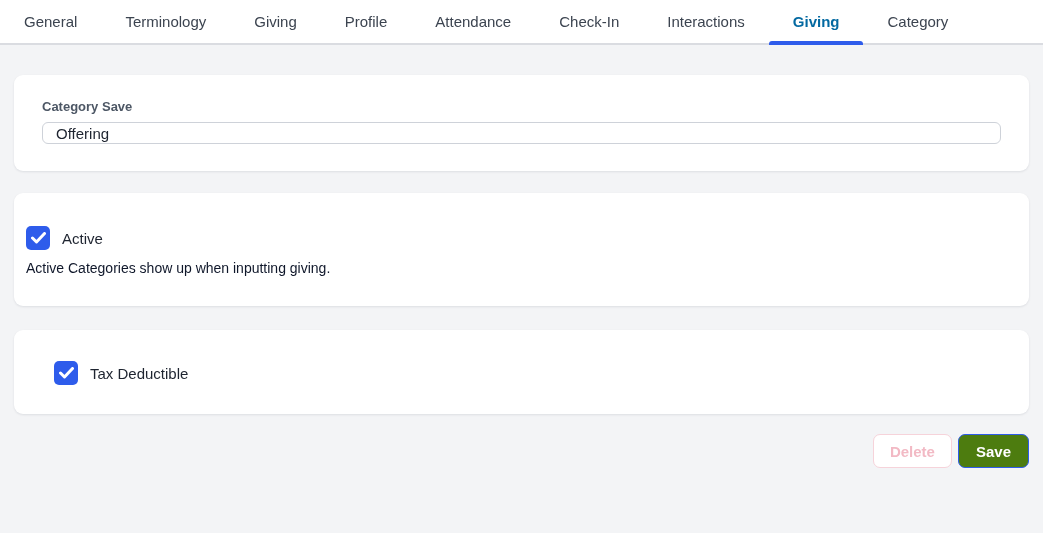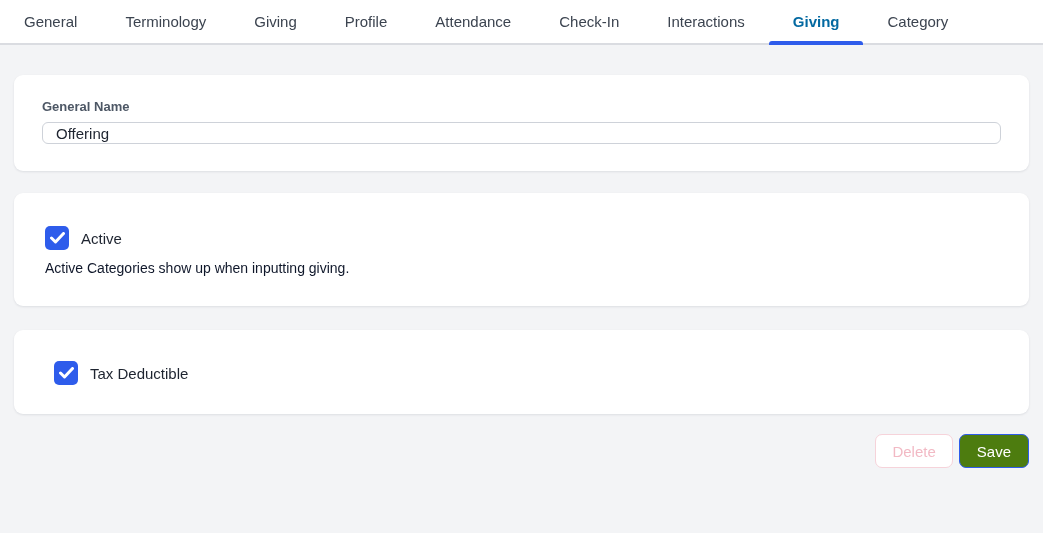--- a/index.html
+++ b/index.html
@@ -45,21 +45,21 @@
 
   
   .main { padding: 30px 14px 0 14px; }
 
   .card {
     background: #ffffff;
     border-radius: 9px;
     box-shadow: 0 1px 3px rgba(25,32,45,0.06), 0 1px 2px rgba(25,32,45,0.04);
   }
   .card-name   { padding: 25px 28px 27px 28px; }
-  .card-active { margin-top: 22px; padding: 33px 28px 30px 31px; }
+  .card-active { margin-top: 22px; padding: 33px 28px 30px 12px; }
   .card-tax    { margin-top: 24px; padding: 31px 28px 29px 40px; }
 
   .field-label {
     display: block;
     font-size: 13px;
     font-weight: bold;
     color: #4d5765;
     line-height: 1;
     margin-bottom: 9px;
   }
@@ -104,21 +104,21 @@
     margin-top: 20px;
     display: flex;
     justify-content: flex-end;
     gap: 6px;
   }
   .btn {
     height: 34px;
     border-radius: 7px;
     font-family: "Liberation Sans", sans-serif;
     font-size: 15px;
-    font-weight: normal;
+    font-weight: bold;
     cursor: pointer;
   }
   .btn-delete {
     background: #ffffff;
     border: 1px solid #f6d3da;
     color: #f2b9c4;
     padding: 0 16px;
     cursor: not-allowed;
   }
   .btn-save {
@@ -145,21 +145,21 @@
   <span class="tab">Attendance</span>
   <span class="tab">Check-In</span>
   <span class="tab">Interactions</span>
   <span class="tab active">Giving</span>
   <span class="tab">Category</span>
 </header>
 
 <main class="main">
 
   <section class="card card-name">
-    <label class="field-label">General Name</label>
+    <label class="field-label">Category Save</label>
     <input class="text-input" type="text" value="Offering" style="">
   </section>
 
   <section class="card card-active">
     <div class="check-row">
       <div class="checkbox">
         <svg width="15" height="12" viewBox="0 0 15 12">
           <polyline points="1.5,6 5.5,10 13.5,1.5" fill="none" stroke="#ffffff" stroke-width="3" stroke-linecap="round" stroke-linejoin="round"></polyline>
         </svg>
       </div>

